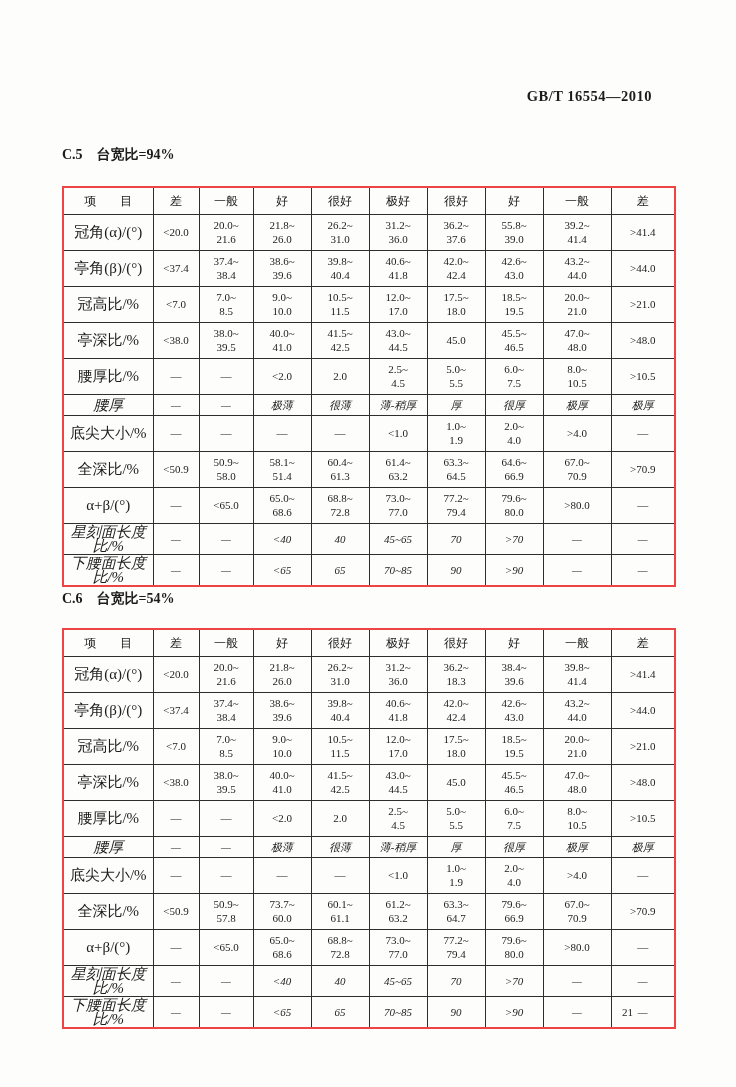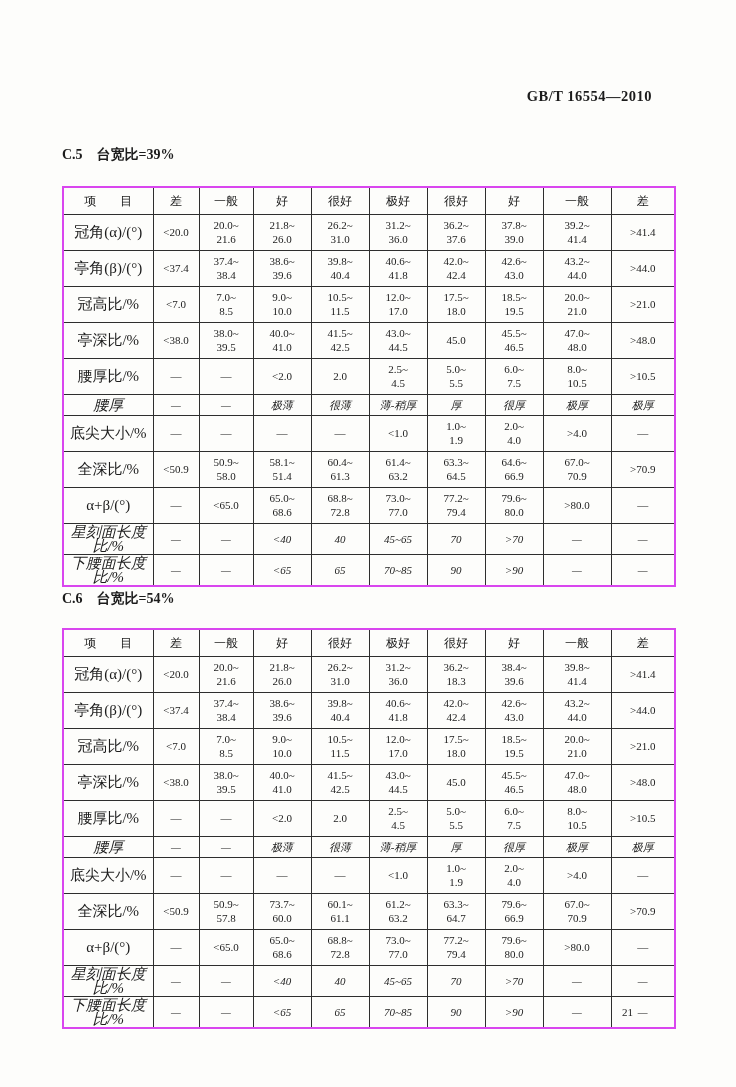--- a/index.html
+++ b/index.html
@@ -41,21 +41,21 @@
   #table-c5 { top: 186px; }
   #table-c6 { top: 628px; }
   .grade-table th, .grade-table td {
     border: 1px solid #2e2e2e;
     text-align: center;
     vertical-align: middle;
     padding: 1px 1px;
     font-weight: normal;
     overflow: hidden;
   }
-  .grade-table { border: 2px solid #d946ef; }
+  .grade-table { border: 2px solid #ef4444; }
   .grade-table thead th {
     height: 27px;
     font-size: 12px;
     border-bottom: 1.5px solid #2e2e2e;
   }
   .grade-table tr.tall  { height: 36px; }
   .grade-table tr.short { height: 21px; font-style: italic; }
   .grade-table .row-label { font-size: 15px; }
   .cell-line { display: block; }
   .col-label { width: 90px; }
@@ -69,21 +69,21 @@
     top: 1006px;
     right: 103px;
     font-size: 11px;
   }
 </style>
 </head>
 <body>
 
 <div class="std-code">GB/T 16554—2010</div>
 
-<div class="section-heading" id="heading-c5">C.5　台宽比=39%</div>
+<div class="section-heading" id="heading-c5">C.5　台宽比=94%</div>
 <table class="grade-table" id="table-c5">
     <colgroup>
       <col class="col-label">
       <col class="col-c1">
       <col class="col-c2">
       <col class="col-mid">
       <col class="col-mid">
       <col class="col-mid">
       <col class="col-mid">
       <col class="col-mid">
@@ -124,21 +124,21 @@
         </td>
         <td>
           <span class="cell-line">31.2~</span>
           <span class="cell-line">36.0</span>
         </td>
         <td>
           <span class="cell-line">36.2~</span>
           <span class="cell-line">37.6</span>
         </td>
         <td>
-          <span class="cell-line">37.8~</span>
+          <span class="cell-line">55.8~</span>
           <span class="cell-line">39.0</span>
         </td>
         <td>
           <span class="cell-line">39.2~</span>
           <span class="cell-line">41.4</span>
         </td>
         <td>
           <span class="cell-line">&gt;41.4</span>
         </td>
       </tr>

